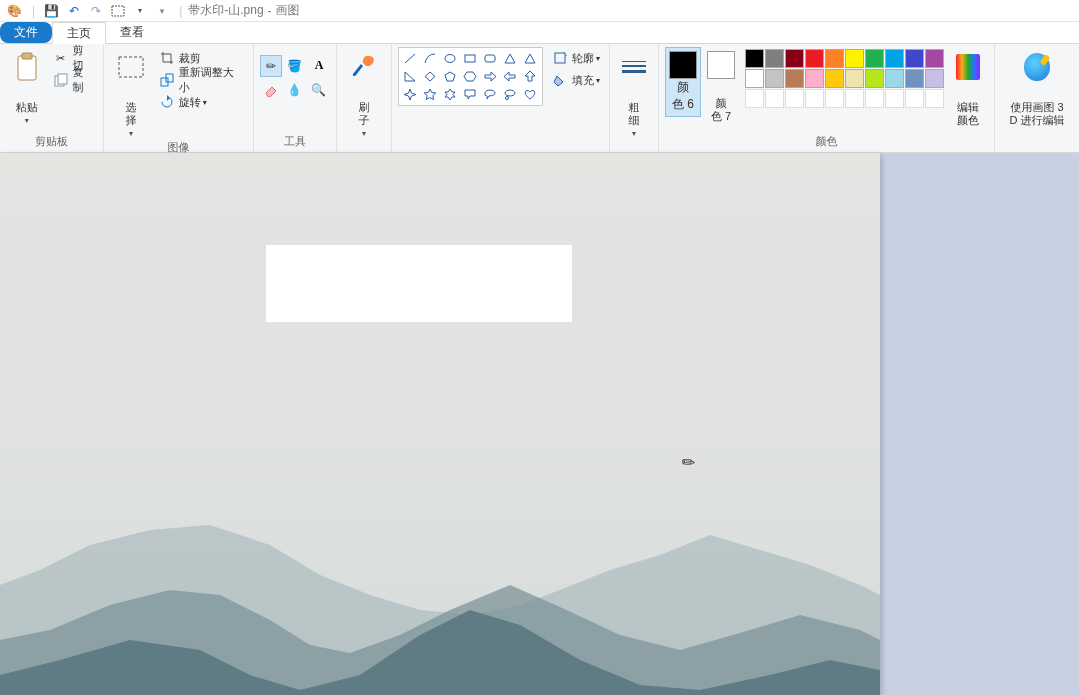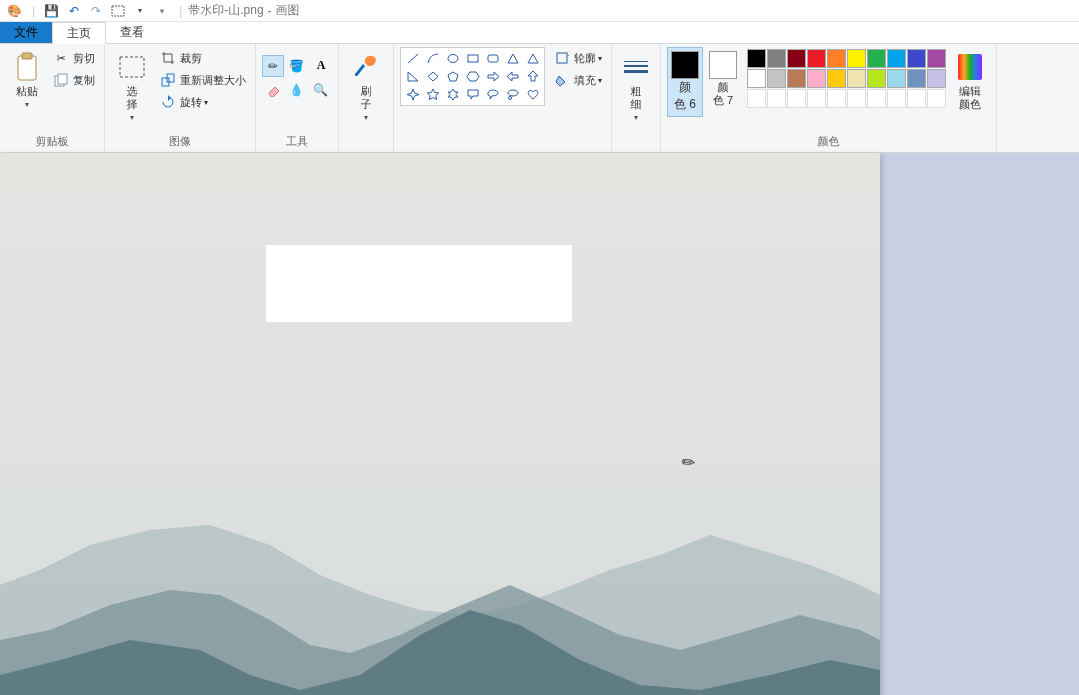--- a/index.html
+++ b/index.html
@@ -7,32 +7,32 @@
 
   
   .qat { height: 22px; background: #fff; display: flex; align-items: center; padding: 0 4px; border-bottom: 1px solid #e3e3e3; }
   .qat .icon { width: 18px; height: 18px; display: flex; align-items: center; justify-content: center; margin: 0 2px; }
   .qat-sep { color: #ccc; margin: 0 6px; }
   .title-text { color: #777; font-size: 12px; }
 
   
   .tabs { height: 22px; background: #fff; display: flex; align-items: stretch; border-bottom: 1px solid #d6d6d6; }
   .tab { display: flex; align-items: center; padding: 0 14px; font-size: 12px; cursor: pointer; }
-  .tab.file { background: #1979ca; color: #000000; }
+  .tab.file { background: #1979ca; color: #ffffff; border-radius: 8px; }
   .tab.active { background: #fff; border: 1px solid #d6d6d6; border-bottom: 1px solid #fff; margin-bottom: -1px; }
 
   
   .ribbon { height: 109px; background: #f5f6f7; display: flex; align-items: stretch; border-bottom: 1px solid #d6d6d6; }
   .group { display: flex; flex-direction: column; border-right: 1px solid #e2e2e2; padding: 3px 6px 0; }
   .group-body { flex: 1; display: flex; align-items: flex-start; }
   .group-label { text-align: center; font-size: 11px; color: #666; padding: 2px 0 3px; }
 
   .bigbtn { display: flex; flex-direction: column; align-items: center; justify-content: flex-start; width: 42px; padding-top: 4px; cursor: pointer; }
   .bigbtn .bigicon { width: 32px; height: 32px; display: flex; align-items: center; justify-content: center; }
-  .bigbtn .biglabel { font-size: 11px; text-align: left; line-height: 13px; margin-top: 2px; }
+  .bigbtn .biglabel { font-size: 11px; text-align: left; line-height: 13px; margin-top: 18px; }
   .bigbtn .biglabel2 { font-size: 11px; text-align: center; line-height: 13px; }
   .dropdown-caret { font-size: 8px; color: #555; margin-top: 2px; }
 
   .mini-row { display: flex; align-items: center; height: 22px; cursor: pointer; padding: 0 3px; }
   .mini-row .mi { width: 16px; height: 16px; display: flex; align-items: center; justify-content: center; margin-right: 4px; }
   .mini-row span { font-size: 11px; }
 
   .tools-grid { display: grid; grid-template-columns: repeat(3, 22px); grid-template-rows: repeat(3, 22px); gap: 2px; }
   .tool-cell { width: 22px; height: 22px; display: flex; align-items: center; justify-content: center; cursor: pointer; }
   .tool-cell:first-child { background: #cde6f7; border: 1px solid #92c0e0; }
@@ -419,20 +419,29 @@
             <div class="rainbow"></div>
           </div>
         <div class="biglabel">编辑</div>
         <div class="biglabel2">颜色</div>
       </div>
     </div>
     <div class="group-label">颜色</div>
   </div>
 
   <div class="group" style="border-right:none;">
+    <div class="group-body">
+      <div class="bigbtn" style="width:72px;">
+        <div class="bigicon">
+            <div class="paint3d"></div>
+          </div>
+        <div class="biglabel">使用画图 3</div>
+        <div class="biglabel2">D 进行编辑</div>
+      </div>
+    </div>
     <div class="group-label">&nbsp;</div>
   </div>
 
 </div>
 
 <div class="canvas-area">
   <div class="paper">
     <div class="sky"></div>
     <div class="mountains">
       <svg viewBox="0 0 880 260" preserveAspectRatio="none">

